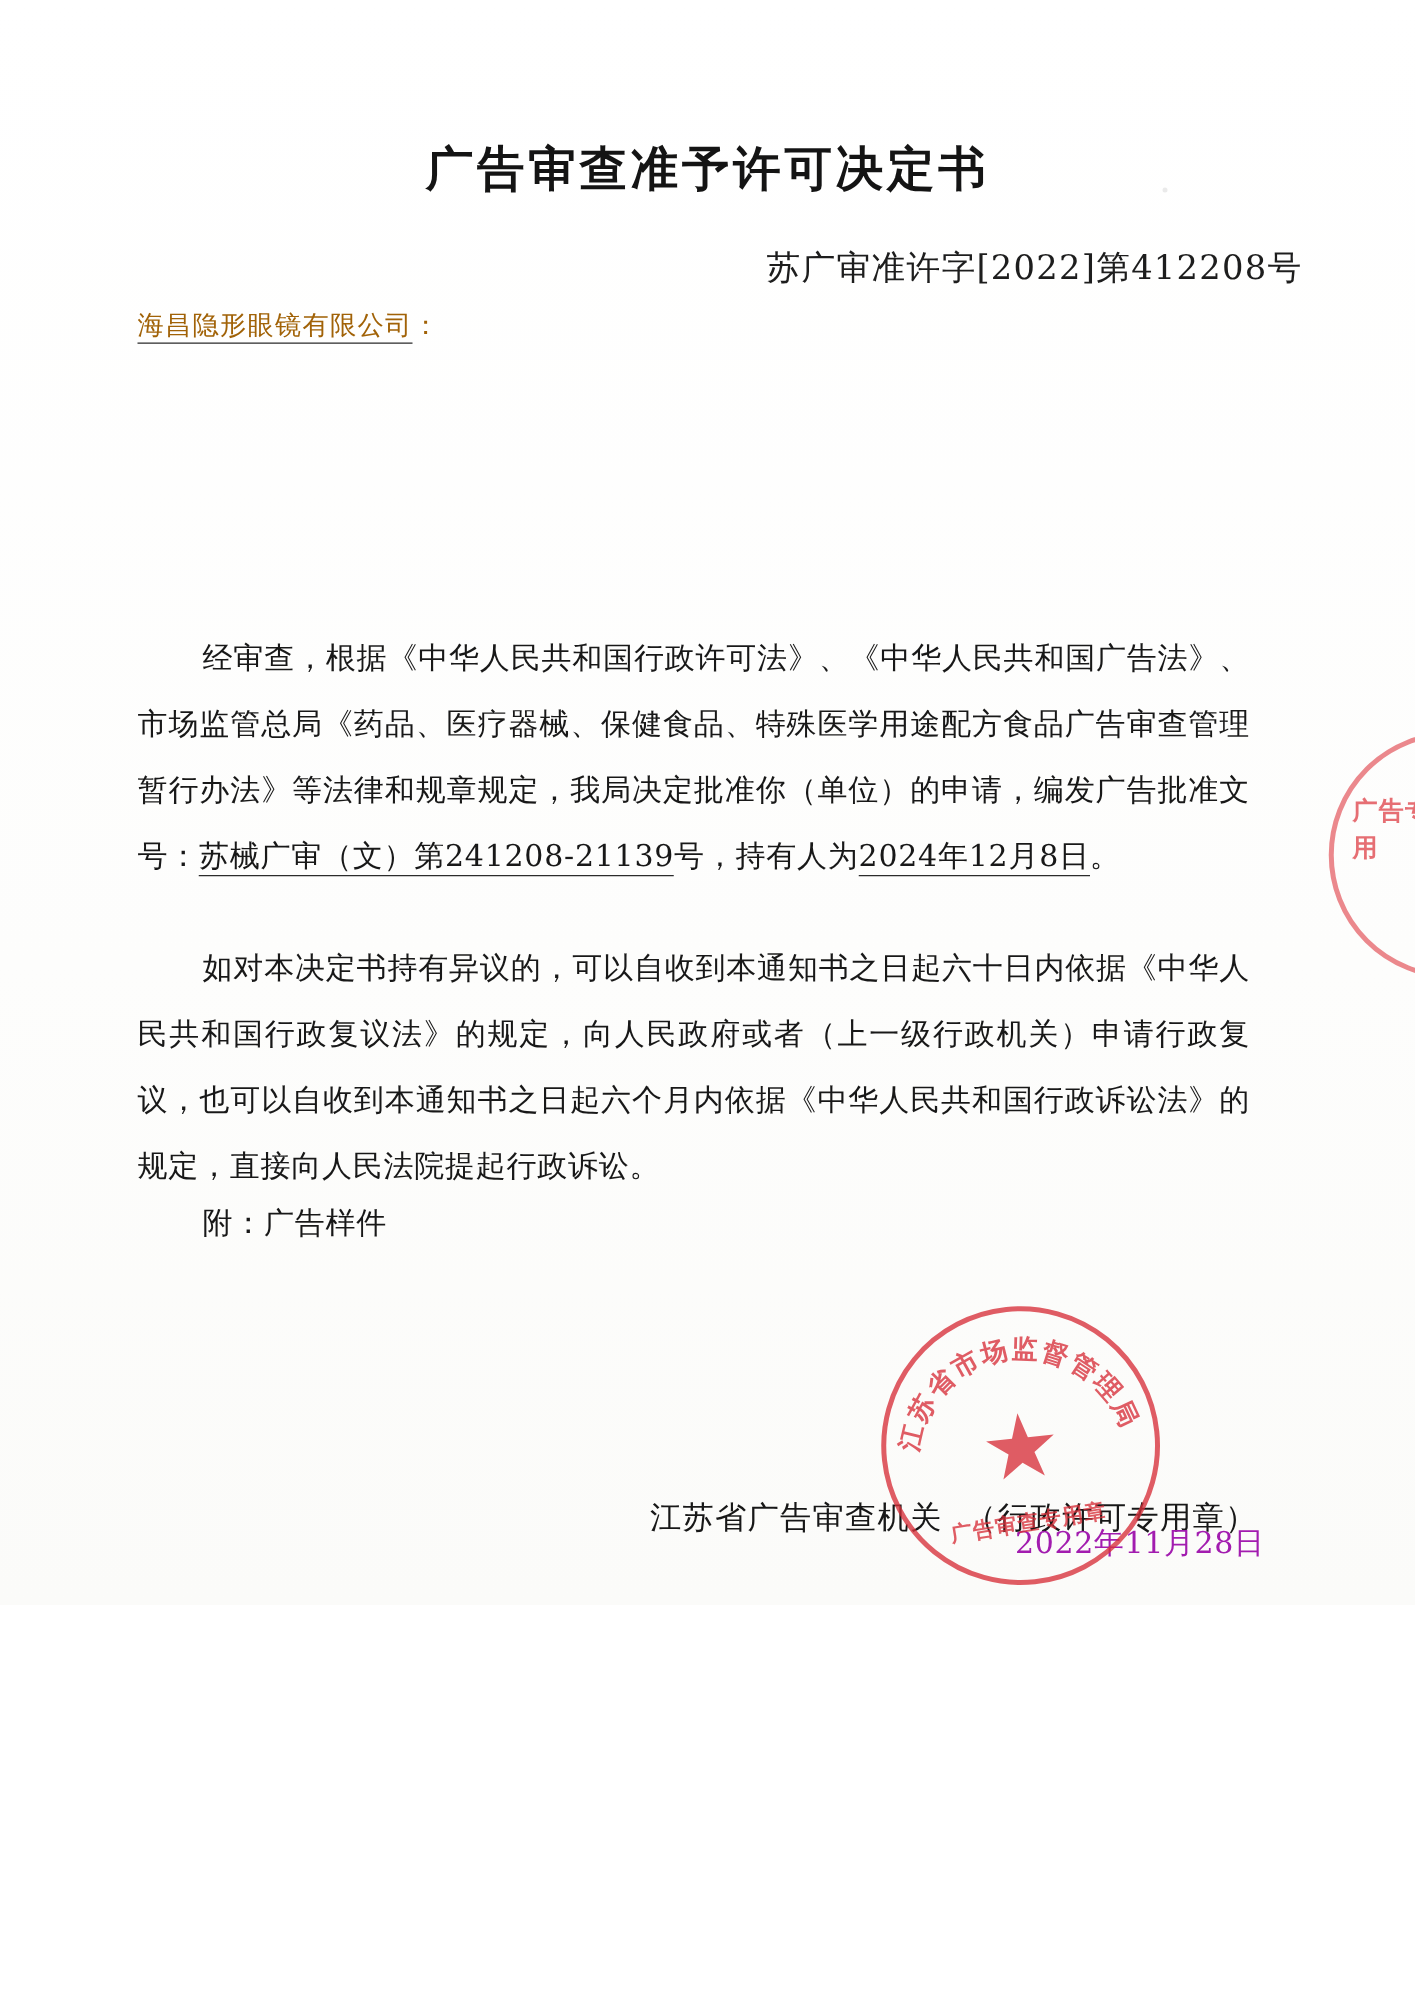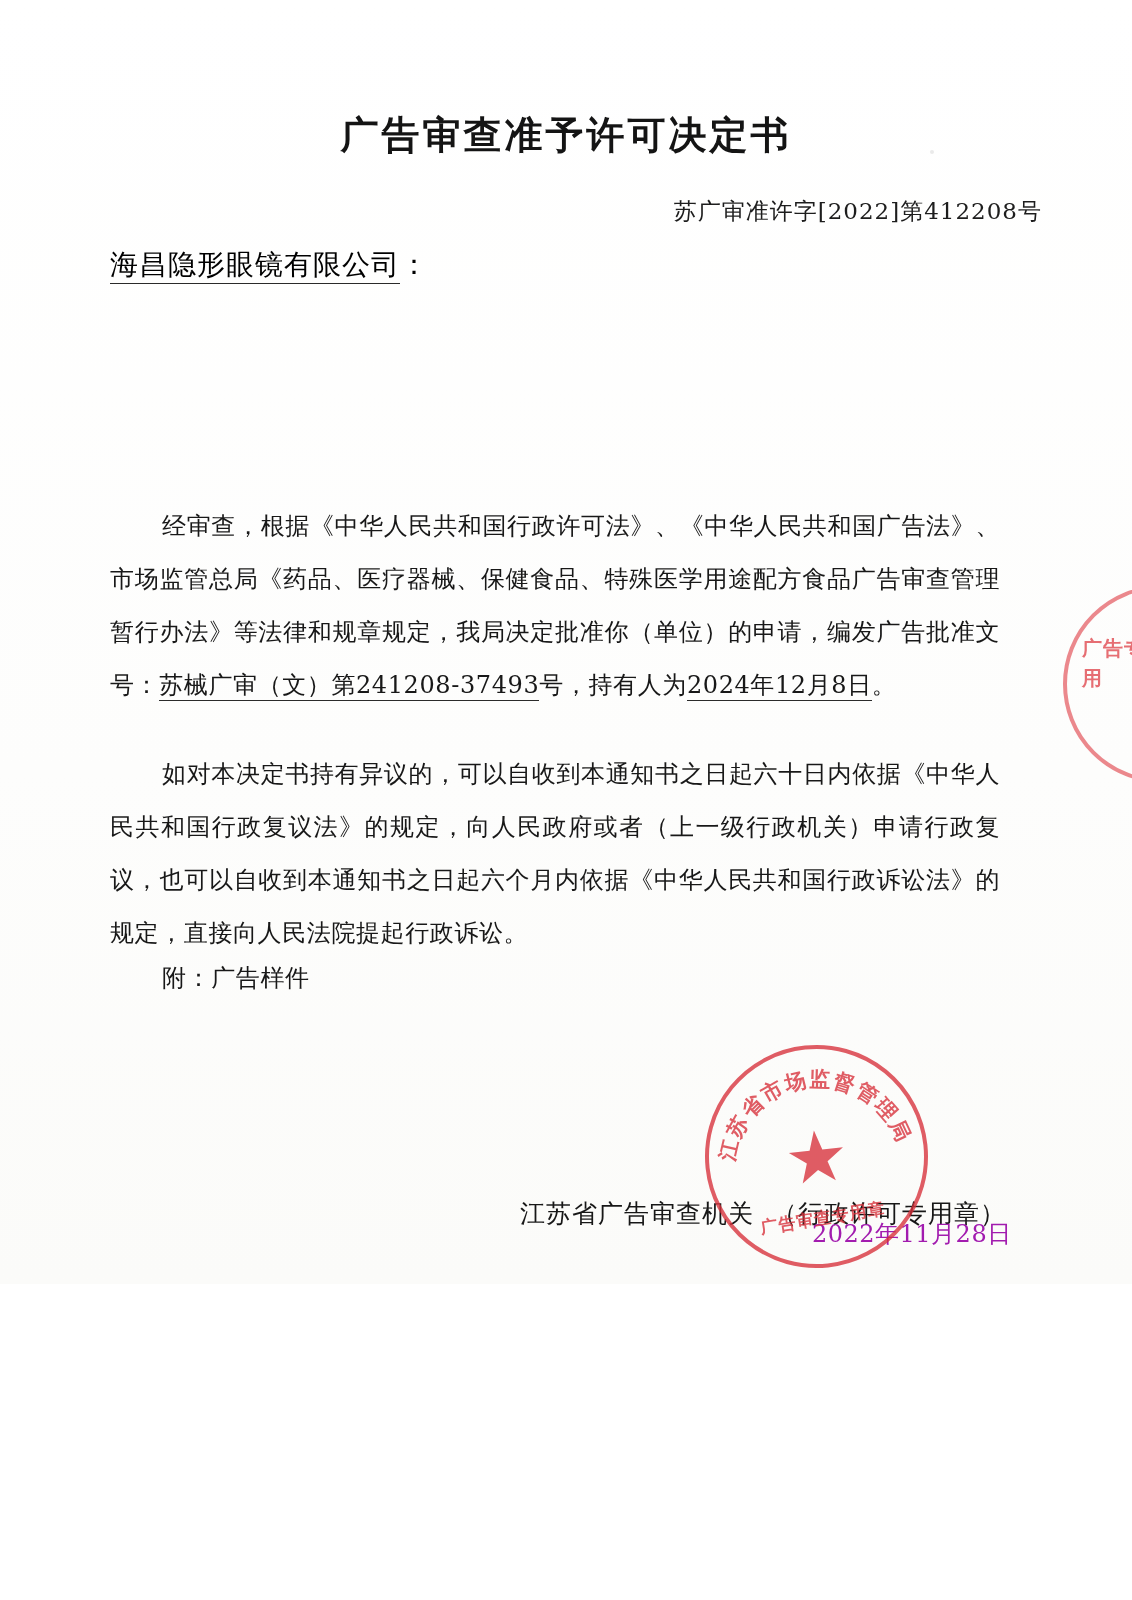--- a/index.html
+++ b/index.html
@@ -34,31 +34,31 @@
     font-size: 38px;
     letter-spacing: 3px;
     font-weight: 700;
     color: #141414;
     font-family: "DejaVu Serif", "Liberation Serif", serif;
   }
   .doc-number {
     position: absolute;
     top: 196px;
     right: 118px;
-    font-size: 23px;
+    font-size: 27px;
     letter-spacing: 1px;
     color: #1d1d1d;
   }
   .addressee {
     position: absolute;
     top: 246px;
     left: 110px;
-    font-size: 28px;
-    letter-spacing: 1px;
-    color: #000000;
+    font-size: 21px;
+    letter-spacing: 1px;
+    color: #a16207;
   }
   .addressee .uline {
     border-bottom: 1.6px solid #2a2a2a;
     padding-bottom: 2px;
   }
   .body-block {
     position: absolute;
     left: 110px;
     width: 890px;
     font-size: 24px;
@@ -186,21 +186,21 @@
   <div class="doc-title">广告审查准予许可决定书</div>
 
   <div class="doc-number">苏广审准许字[2022]第412208号</div>
 
   <div class="addressee">
     <span class="uline">海昌隐形眼镜有限公司</span><span>：</span>
   </div>
 
 
   <div class="body-block p2">
-    <span class="indent"></span><span>经审查，根据《中华人民共和国行政许可法》、《中华人民共和国广告法》、市场监管总局《药品、医疗器械、保健食品、特殊医学用途配方食品广告审查管理暂行办法》等法律和规章规定，我局决定批准你（单位）的申请，编发广告批准文号：</span><span class="u">苏械广审（文）第241208-37493</span><span>号，持有人为</span><span class="u">2024年12月8日</span><span>。</span>
+    <span class="indent"></span><span>经审查，根据《中华人民共和国行政许可法》、《中华人民共和国广告法》、市场监管总局《药品、医疗器械、保健食品、特殊医学用途配方食品广告审查管理暂行办法》等法律和规章规定，我局决定批准你（单位）的申请，编发广告批准文号：</span><span class="u">苏械广审（文）第241208-21139</span><span>号，持有人为</span><span class="u">2024年12月8日</span><span>。</span>
   </div>
 
   <div class="body-block p3">
     <span class="indent"></span><span>如对本决定书持有异议的，可以自收到本通知书之日起六十日内依据《中华人民共和国行政复议法》的规定，向人民政府或者（上一级行政机关）申请行政复议，也可以自收到本通知书之日起六个月内依据《中华人民共和国行政诉讼法》的规定，直接向人民法院提起行政诉讼。</span>
   </div>
 
   <div class="body-block p4">
     <span class="indent"></span><span>附：广告样件</span>
   </div>
 

